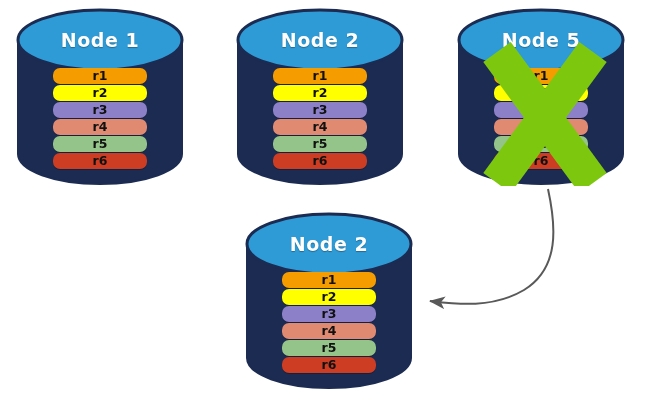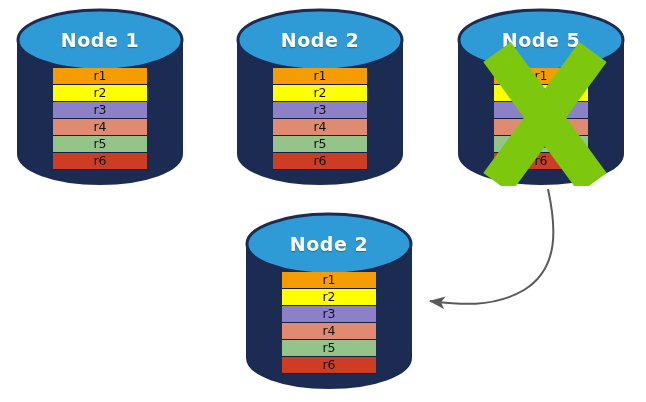--- a/index.html
+++ b/index.html
@@ -38,23 +38,23 @@
     position: absolute;
     display: flex;
     flex-direction: column;
     gap: 1px;
   }
   .row {
     height: 16px;
     line-height: 16px;
     text-align: center;
     font-size: 12.5px;
-    font-weight: normal;
+    font-weight: bold;
     color: #111111;
-    border-radius: 0;
+    border-radius: 7px;
     box-shadow: 0 1px 0 rgba(0,0,0,0.25);
   }
   .xmark {
     position: absolute;
     pointer-events: none;
   }
   .arrow-layer {
     position: absolute;
     left: 0;
     top: 0;

